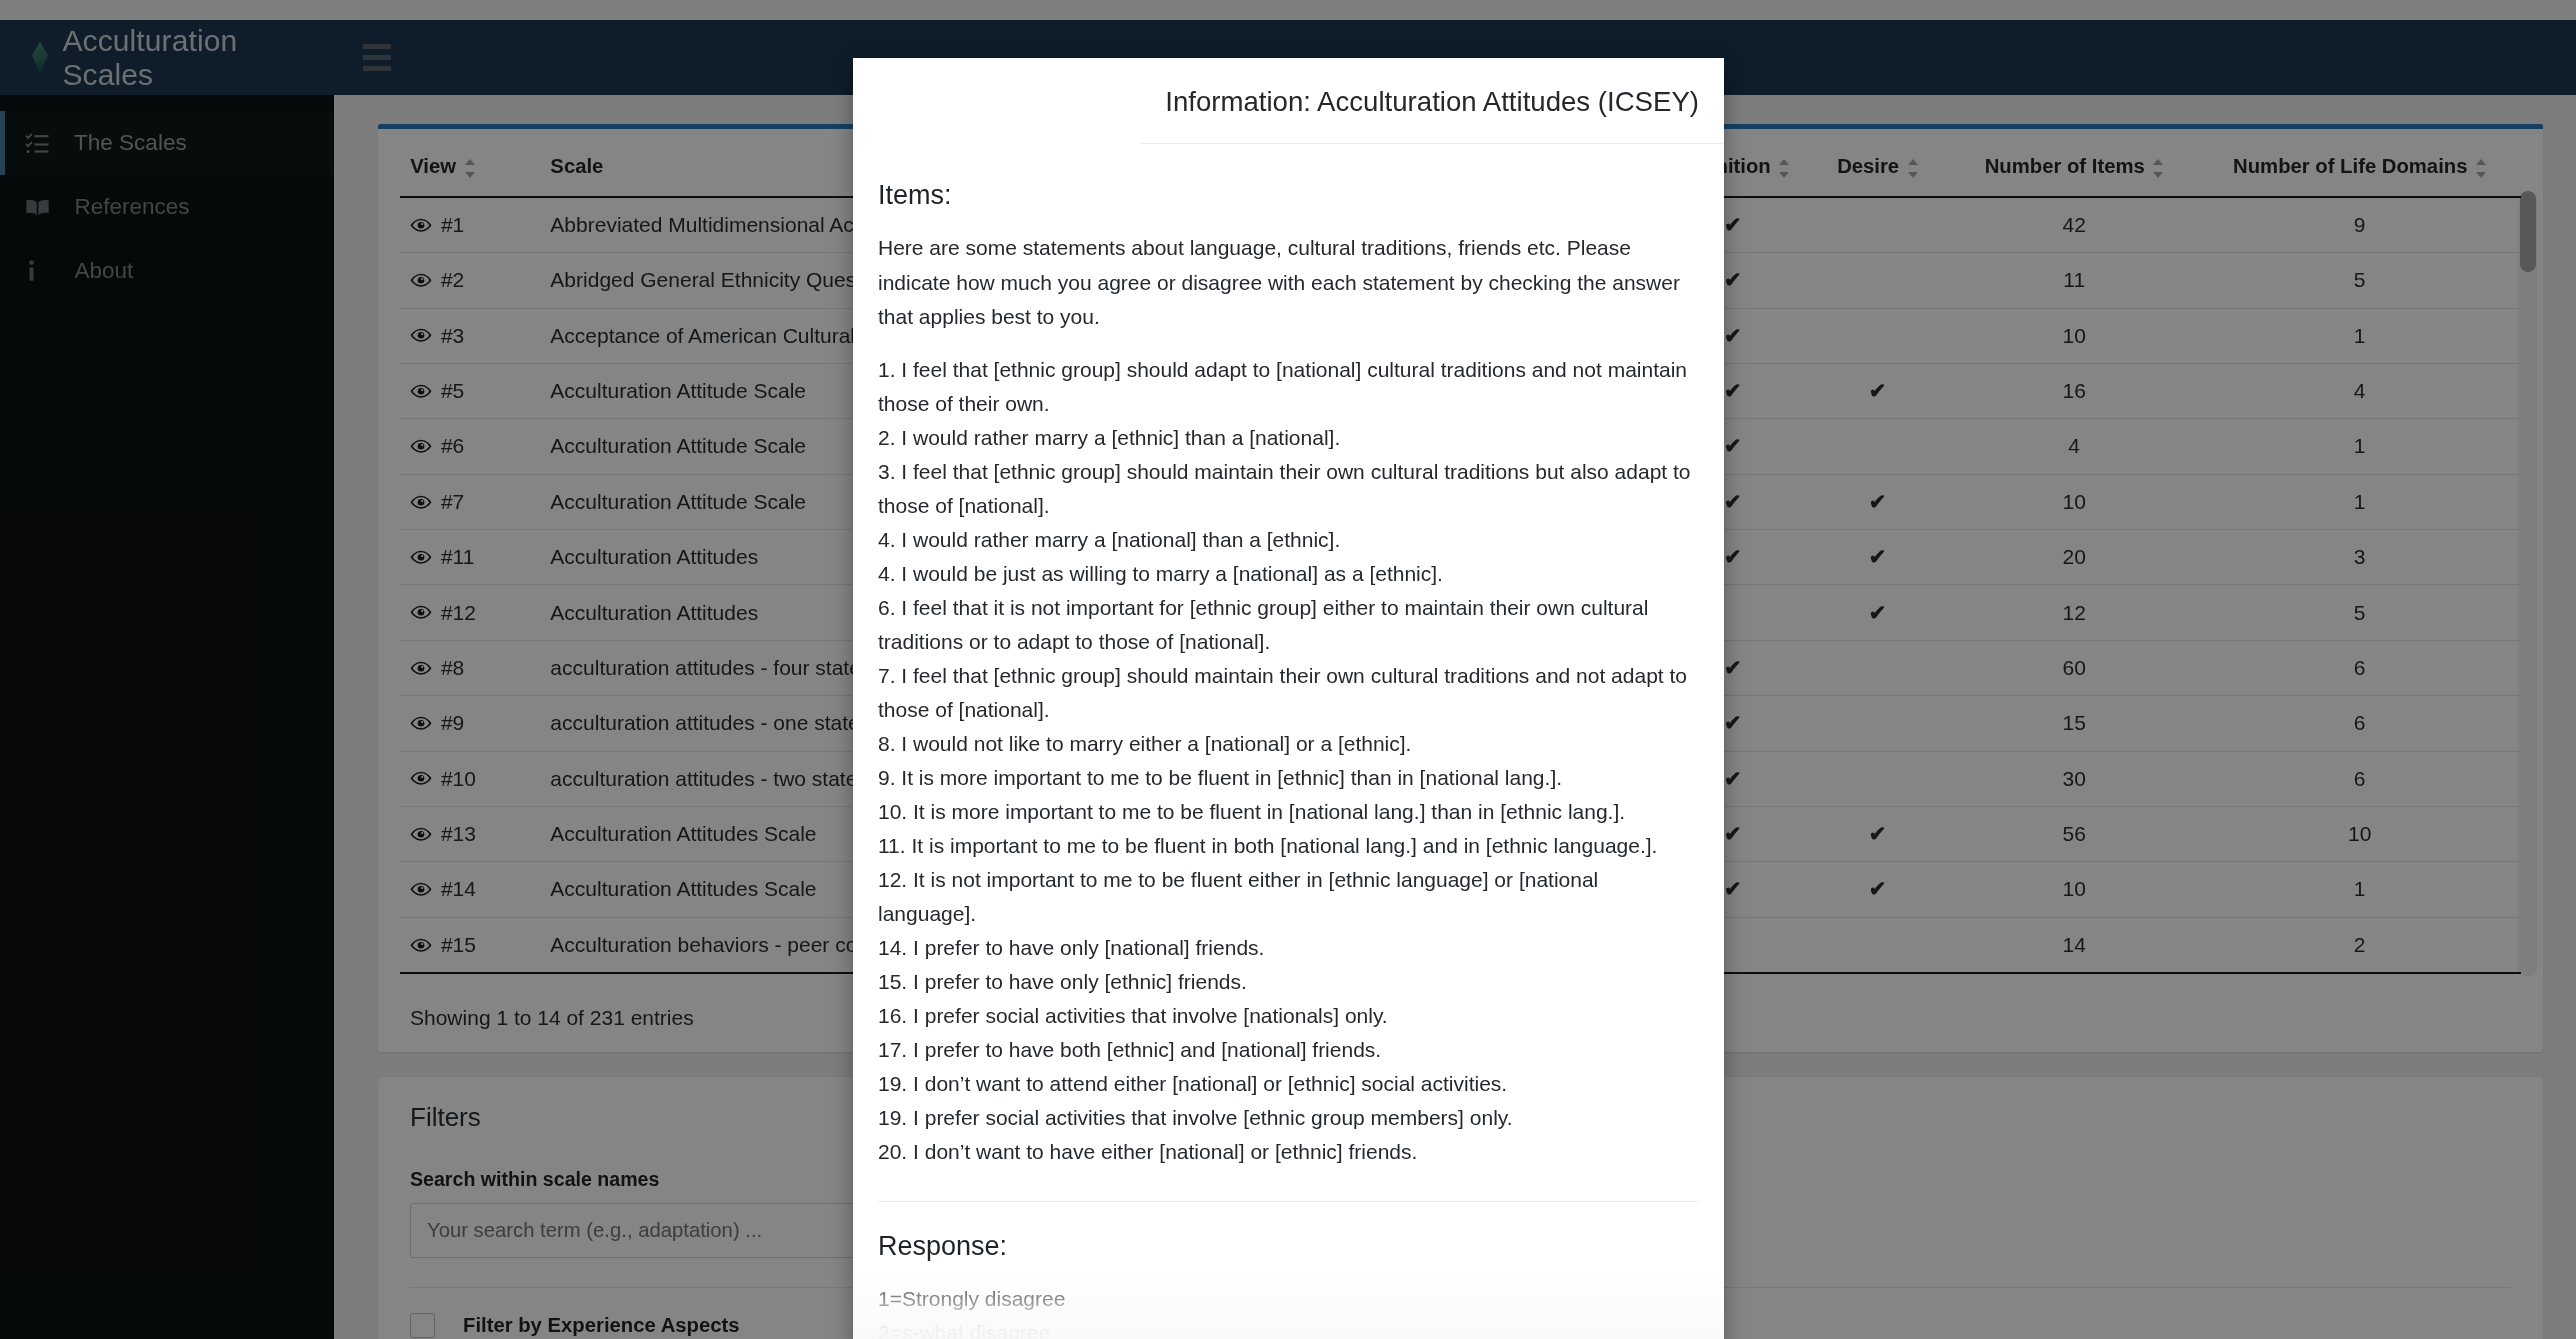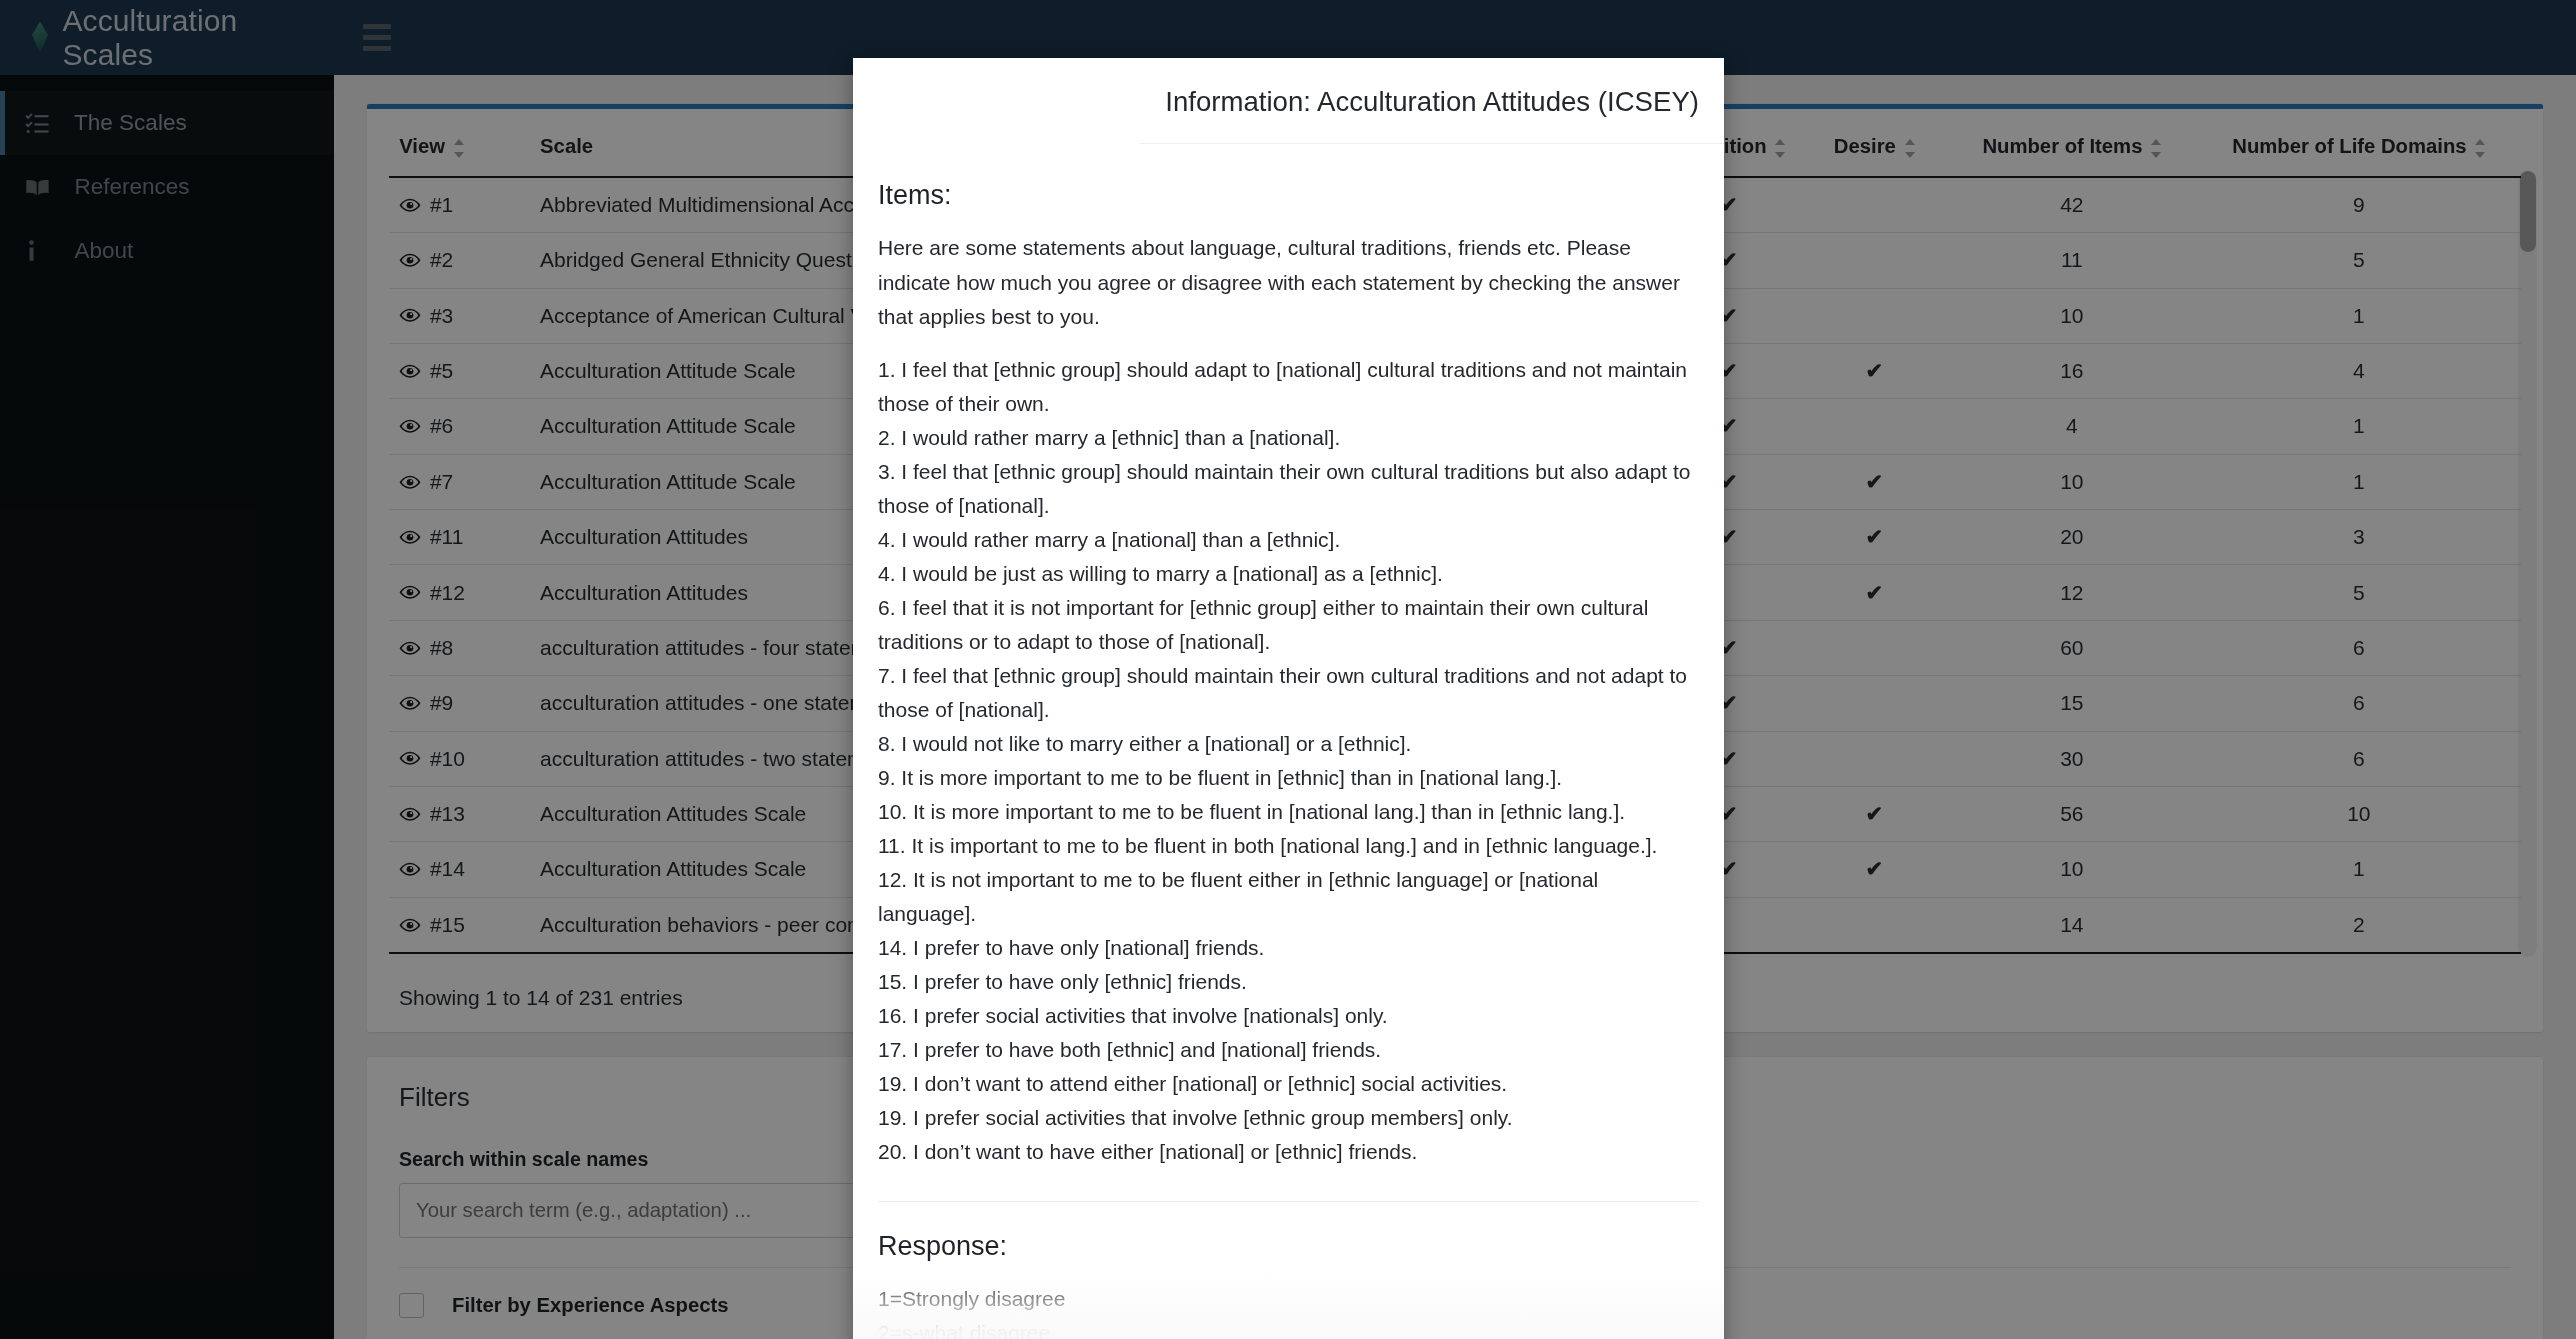--- a/index.html
+++ b/index.html
@@ -7,21 +7,21 @@
     margin: 0; padding: 0;
     width: 2576px; height: 1340px;
     overflow: hidden;
     background: #f4f4f4;
     font-family: "Liberation Sans", sans-serif;
   }
 
   
   #app-layer {
     position: absolute; inset: 0;
-    display: flex; flex-direction: column;
+    display: flex; flex-direction: column; margin-top: 20px;
   }
 
   
   .navbar {
     height: 75px;
     background: #1b3850;
     display: flex; align-items: center;
     flex: 0 0 75px;
   }
   .brand {
@@ -72,21 +72,21 @@
     padding-left: 19.6px;
     color: #9aa2a8;
   }
   .side-ico { width: 30.5px; display:flex; align-items:center; justify-content:flex-start; }
   .side-ico svg { display: block; }
 
   
   .main {
     flex: 1 1 auto;
     background: #efefef;
-    padding: 29px 33px 0 33px;
+    padding: 29px 33px 0 44px;
     overflow: hidden;
     position: relative;
   }
   .card {
     background: #fff;
     border-radius: 2.2px;
     box-shadow: 0 0.7px 1.5px rgba(0,0,0,.10);
     margin-bottom: 25px;
   }
   .card-topline { height: 5.1px; background: #2b7bbd; border-radius: 2.2px 2.2px 0 0; }

